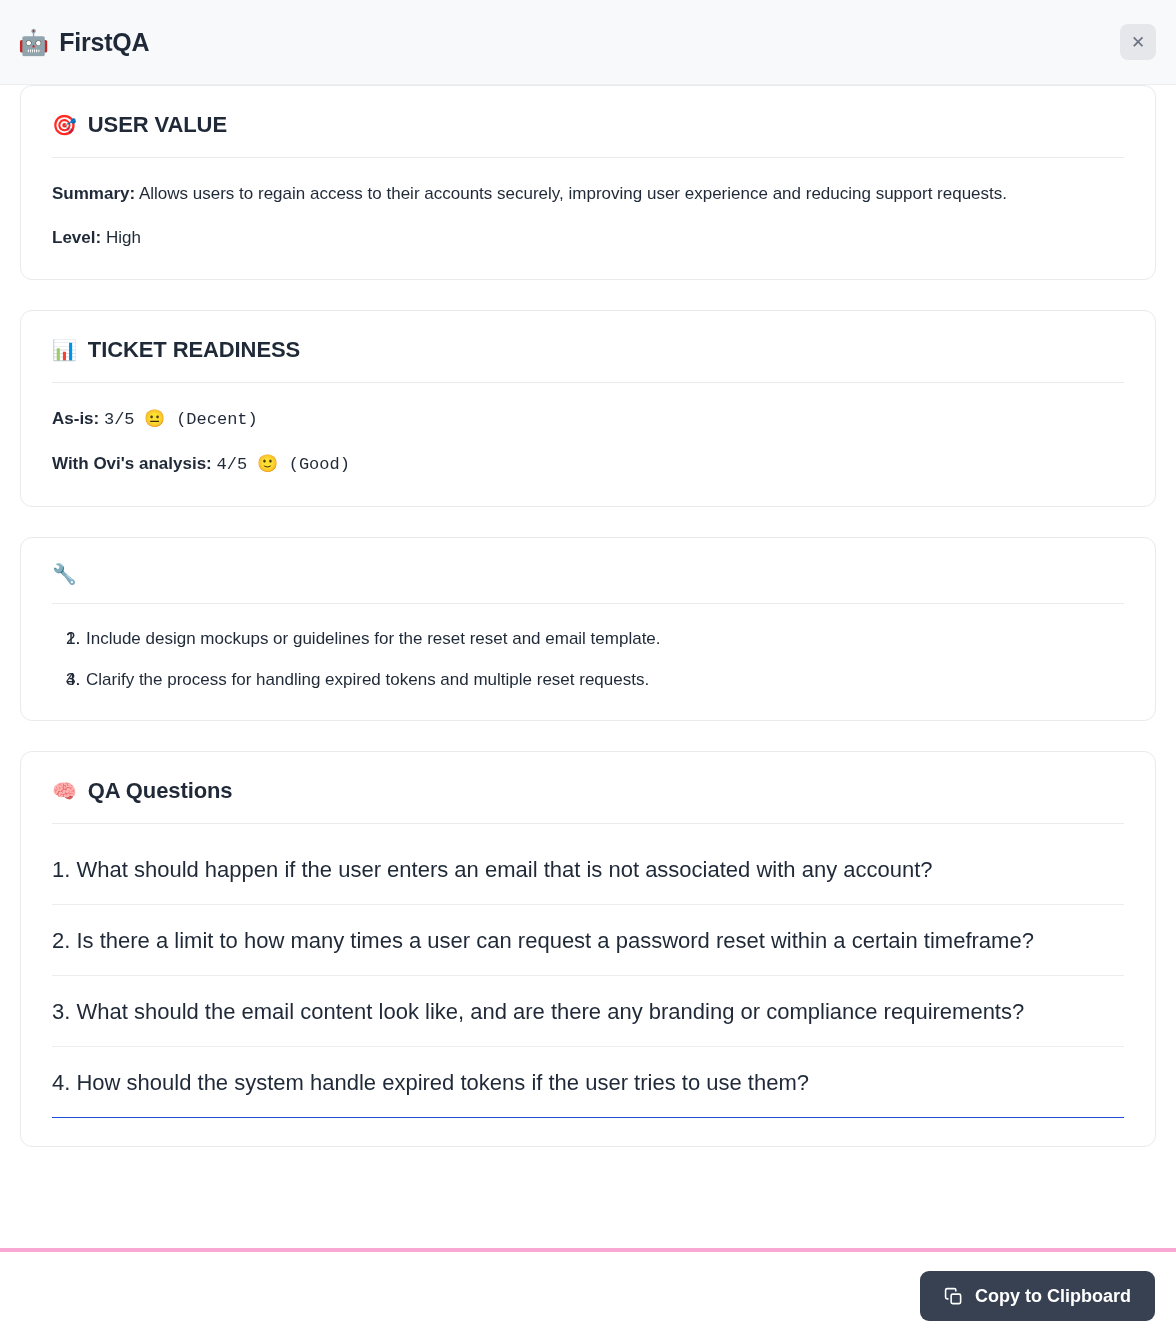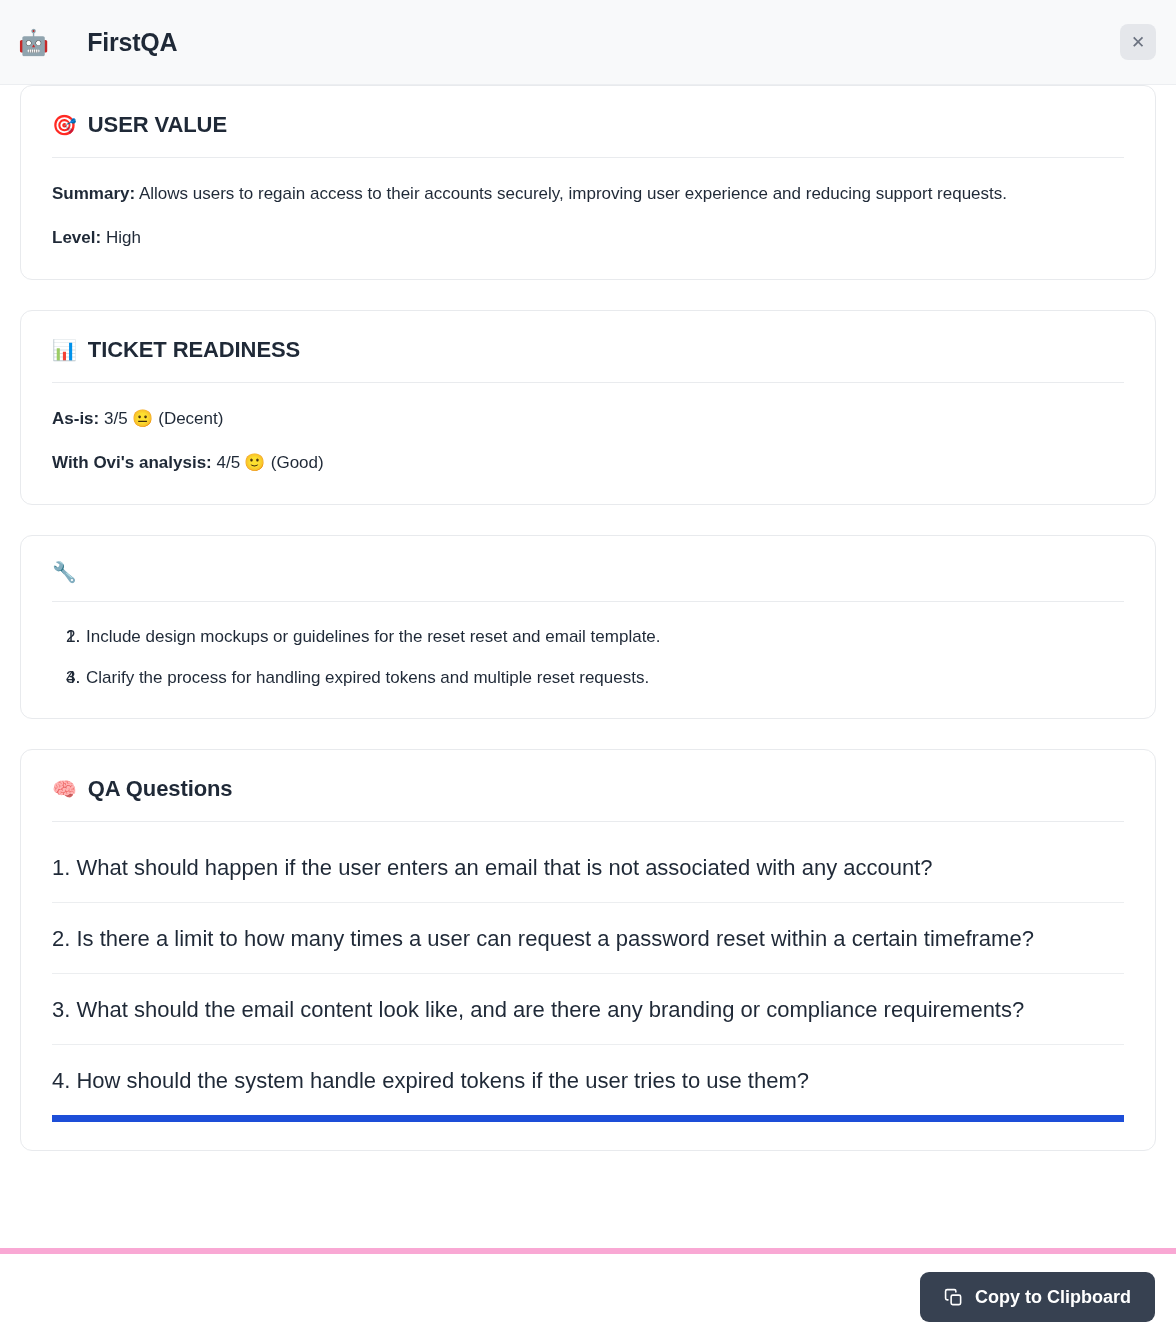--- a/index.html
+++ b/index.html
@@ -43,21 +43,20 @@
   .brand-emoji {
     font-size: 25px;
     line-height: 1;
     font-family: "DejaVu Sans", sans-serif;
   }
   .brand-title {
     font-size: 25px;
     font-weight: bold;
     color: #1f2937;
     letter-spacing: -0.2px;
-    margin-left: 28px;
   }
   .close-btn {
     width: 36px;
     height: 36px;
     border-radius: 8px;
     background: #e5e7eb;
     border: none;
     color: #6b7280;
     font-size: 17px;
     line-height: 1;
@@ -108,21 +107,21 @@
   }
 
   .kv {
     font-size: 17px;
     line-height: 1.62;
     color: #1f2937;
     margin-top: 22px;
   }
   .kv + .kv { margin-top: 16px; }
   .kv b { font-weight: bold; }
-  .kv .emo { font-family: Liberation Sans, sans-serif; text-align: right; }
+  .kv .emo { font-family: Liberation Mono, monospace; text-align: right; }
 
   .ol {
     margin: 22px 0 0 0;
     padding: 0;
     list-style: none;
   }
   .ol li {
     font-size: 17px;
     line-height: 1.5;
     color: #1f2937;
@@ -138,31 +137,31 @@
   }
 
   .qa-list { margin-top: 10px; }
   .qa-item {
     font-size: 22px;
     line-height: 1.5;
     color: #1f2937;
     padding: 19px 0 18px 0;
     border-bottom: 1px solid #eceef0;
   }
-  .qa-item:last-child { border-bottom: 7px solid #1d4ed8; }
+  .qa-item:last-child { border-bottom: 1px solid #1d4ed8; }
 
   
   .footer {
     position: absolute;
     left: 0;
     right: 0;
     bottom: 0;
     height: 92px;
     background: #ffffff;
-    border-top: 6px solid #f9a8d4;
+    border-top: 4px solid #f9a8d4;
     display: flex;
     align-items: center;
     justify-content: flex-end;
     padding: 0 21px;
   }
   .copy-btn {
     display: inline-flex;
     align-items: center;
     gap: 12px;
     background: #374151;

